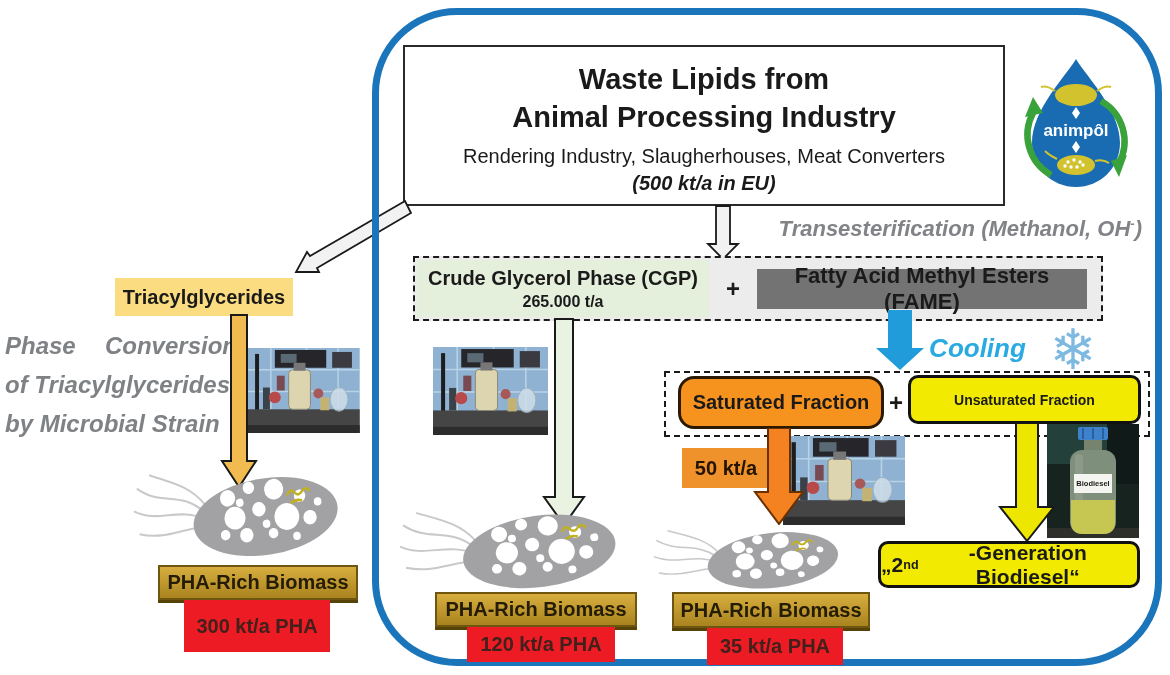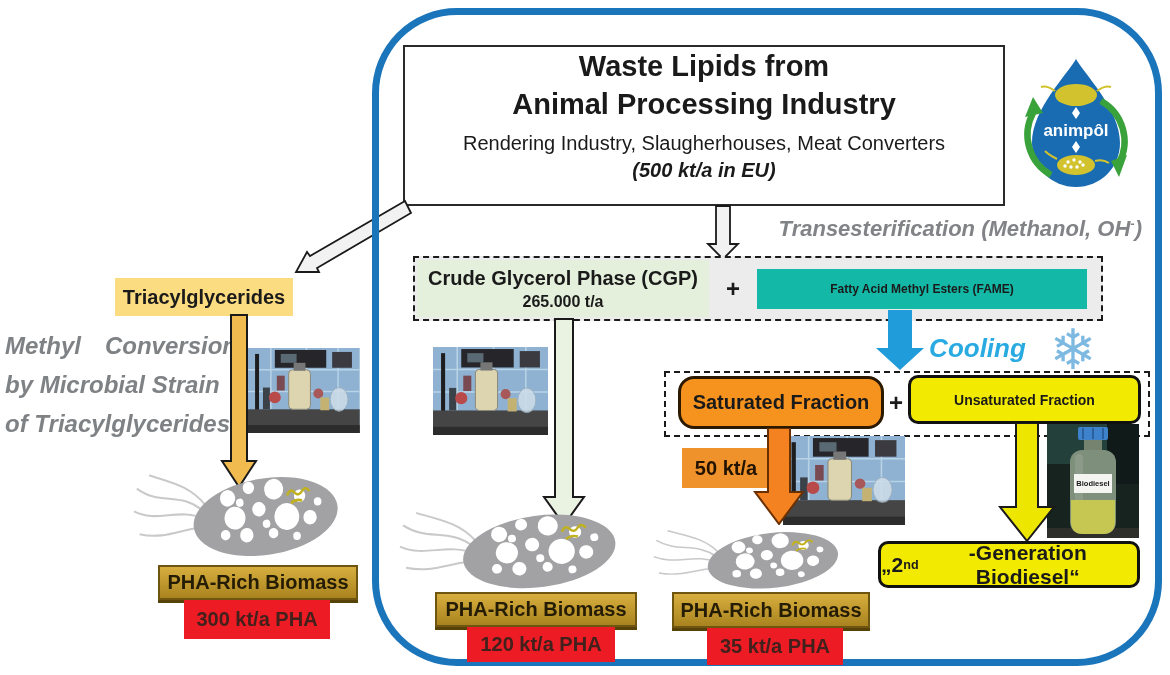--- a/index.html
+++ b/index.html
@@ -7,37 +7,37 @@
          font-family:"Liberation Sans","DejaVu Sans",sans-serif;color:#1a1a1a;}
   .abs{position:absolute;}
   .lbl{display:flex;align-items:center;justify-content:center;text-align:center;box-sizing:border-box;}
 
   
   #frame{left:372px;top:8px;width:790px;height:658px;border:7px solid #1b75bb;border-radius:85px;box-sizing:border-box;}
   #border-patch{left:372px;top:198px;width:7px;height:80px;background:#1b75bb;}
 
   
   #title-box{left:403px;top:45px;width:602px;height:161px;background:#fff;border:2px solid #2a2a2a;
-             box-sizing:border-box;text-align:center;padding-top:0;}
+             box-sizing:border-box;text-align:center;padding-top:13px;}
   .title-big{font-size:29px;font-weight:bold;line-height:38px;}
   .title-sub{font-size:20px;font-weight:normal;line-height:26px;margin-top:7px;}
   .title-ital{font-size:20px;font-weight:bold;font-style:italic;line-height:29px;}
 
   
   #trans-label{left:690px;top:216px;width:452px;height:30px;font-size:22px;font-weight:bold;font-style:italic;
                color:#818387;text-align:right;}
   #trans-label sup{font-size:60%;}
 
   
   #cgp-dashed{left:413px;top:256px;width:690px;height:65px;background:#ececec;border:2px dashed #1a1a1a;box-sizing:border-box;}
   #cgp-box{left:417px;top:260px;width:292px;height:57px;background:#e4efdc;flex-direction:column;}
   #cgp-title{font-size:20px;font-weight:bold;line-height:26px;}
   #cgp-amount{font-size:16px;font-weight:bold;line-height:21px;}
   #plus-1{left:709px;top:260px;width:48px;height:57px;font-size:24px;font-weight:bold;}
-  #fame-box{left:757px;top:269px;width:330px;height:40px;background:#14b8a6;font-size:12px;font-weight:bold;}
+  #fame-box{left:757px;top:269px;width:330px;height:40px;background:#737373;font-size:22px;font-weight:bold;}
 
   
   #cooling-label{left:915px;top:330px;width:125px;height:36px;font-size:26px;font-weight:bold;font-style:italic;color:#29abe2;}
   #snowflake{left:1040px;top:316px;width:66px;height:66px;font-size:56px;color:#7eb9e2;}
 
   
   #frac-dashed{left:664px;top:371px;width:486px;height:66px;background:#ffffff;border:2px dashed #1a1a1a;box-sizing:border-box;}
   #sat-box{left:678px;top:376px;width:206px;height:53px;background:#f6921e;border:3px solid #2b1a00;border-radius:16px;
            font-size:20px;font-weight:bold;}
   #plus-2{left:884px;top:376px;width:24px;height:53px;font-size:24px;font-weight:bold;}
@@ -59,21 +59,21 @@
   
   #biodiesel-box{left:878px;top:541px;width:262px;height:47px;background:#f2ea00;border:3px solid #111;border-radius:10px;
                  font-size:21px;font-weight:bold;}
   #biodiesel-box sup{font-size:60%;}
 
   
   .gold{background:linear-gradient(180deg,#d7ae3e,#a9831f);border:2px solid #6e5510;box-shadow:0 3px 0 #574208;
         color:#241c04;font-size:20px;font-weight:bold;}
   .red{background:#ed1c24;color:#42201c;font-size:20px;font-weight:bold;}
   #gold-left{left:158px;top:565px;width:200px;height:35px;}
-  #red-left{left:184px;top:600px;width:146px;height:39px;}
+  #red-left{left:184px;top:600px;width:146px;height:52px;}
   #gold-mid{left:435px;top:592px;width:202px;height:35px;}
   #red-mid{left:467px;top:627px;width:148px;height:35px;}
   #gold-right{left:672px;top:592px;width:198px;height:36px;}
   #red-right{left:707px;top:628px;width:136px;height:37px;}
 
   svg{display:block;}
 </style>
 </head>
 <body>
 
@@ -198,25 +198,25 @@
 
   <div id="frac-dashed" class="abs"></div>
   <div id="sat-box" class="abs lbl">Saturated Fraction</div>
   <div id="plus-2" class="abs lbl">+</div>
   <div id="unsat-box" class="abs lbl">Unsaturated Fraction</div>
   <div id="rate-box" class="abs lbl">50 kt/a</div>
 
   <div id="tri-box" class="abs lbl">Triacylglycerides</div>
   <div id="note" class="abs">
     <div class="row1">
-      <span>Methyl</span>
+      <span>Phase</span>
       <span>Conversion</span>
     </div>
+    <div>of Triacylglycerides</div>
     <div>by Microbial Strain</div>
-    <div>of Triacylglycerides</div>
   </div>
 
   <svg id="lab1" class="abs" viewBox="0 0 114 86">
       <use href="#sym-lab"></use>
     </svg>
   <svg id="lab2" class="abs" viewBox="0 0 114 86" preserveAspectRatio="none">
       <use href="#sym-lab"></use>
     </svg>
   <svg id="lab3" class="abs" viewBox="0 0 114 86" preserveAspectRatio="none">
       <use href="#sym-lab"></use>

